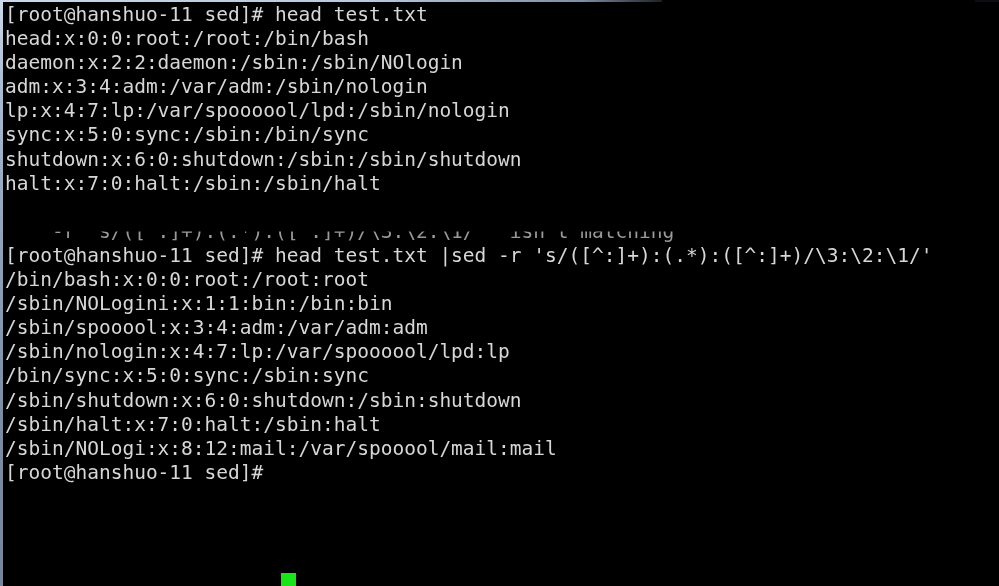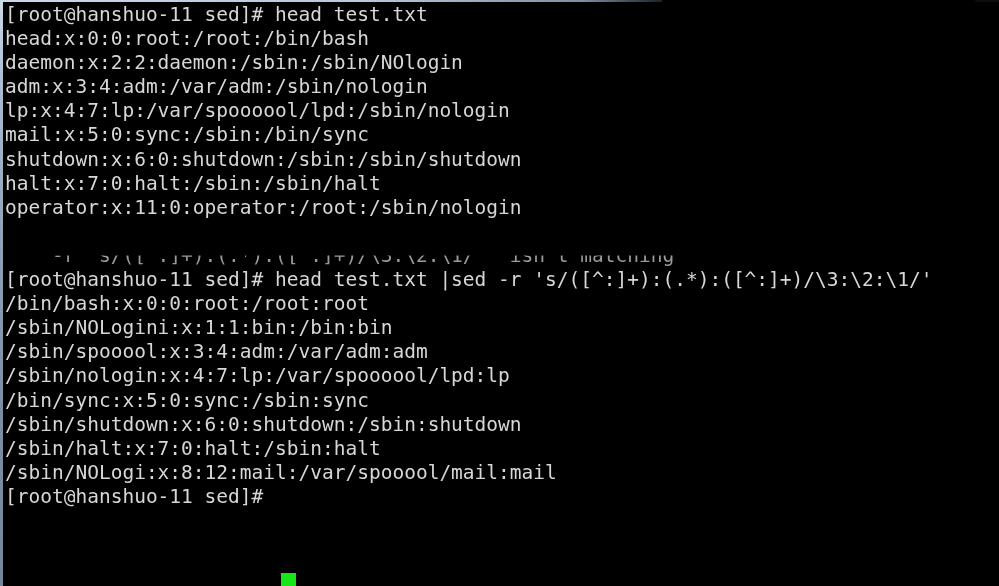--- a/index.html
+++ b/index.html
@@ -96,24 +96,23 @@
   <div id="border-top"></div>
   <div id="border-right-tip"></div>
 
   <div id="screen">
 
     <div class="line">[root@hanshuo-11 sed]# head test.txt</div>
     <div class="line">head:x:0:0:root:/root:/bin/bash</div>
     <div class="line">daemon:x:2:2:daemon:/sbin:/sbin/NOlogin</div>
     <div class="line">adm:x:3:4:adm:/var/adm:/sbin/nologin</div>
     <div class="line">lp:x:4:7:lp:/var/spoooool/lpd:/sbin/nologin</div>
-    <div class="line">mail:x:5:0:sync:/sbin:/bin/sync</div>
+    <div class="line">sync:x:5:0:sync:/sbin:/bin/sync</div>
     <div class="line">shutdown:x:6:0:shutdown:/sbin:/sbin/shutdown</div>
     <div class="line">halt:x:7:0:halt:/sbin:/sbin/halt</div>
-    <div class="line">operator:x:11:0:operator:/root:/sbin/nologin</div>
 
     <div class="line artifact artifact-upper">
       
     </div>
 
     <div class="line artifact-mixed">
       <span class="ghost">    -r 's/([^:]+):(.*):([^:]+)/\3:\2:\1/'  isn't matching</span>
       
     </div>
 

